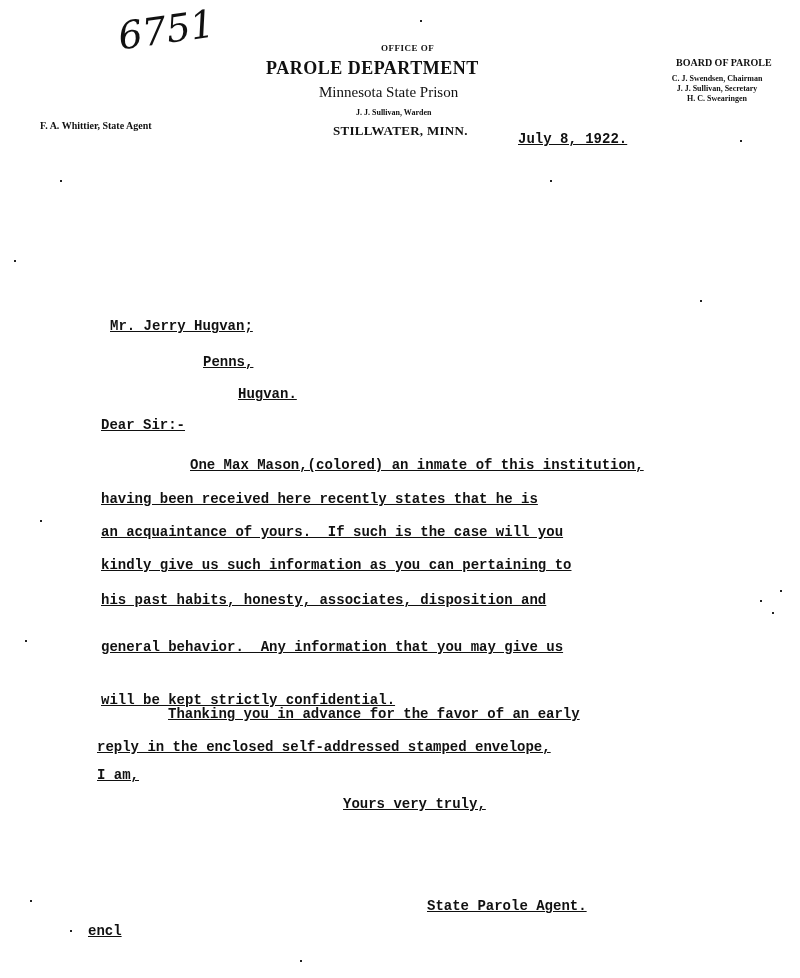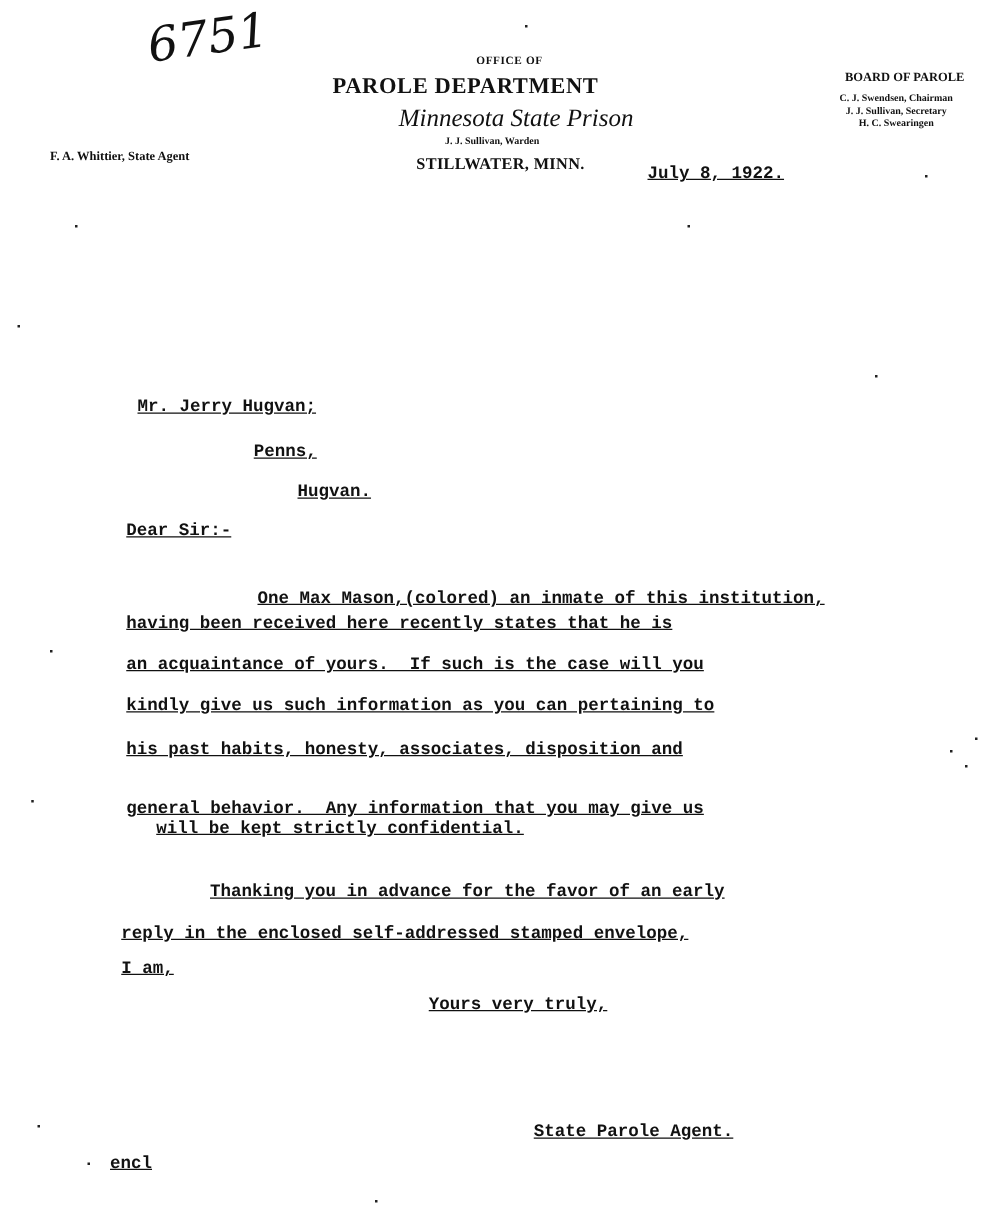--- a/index.html
+++ b/index.html
@@ -3,21 +3,21 @@
 <meta charset="utf-8">
 <style>
   html, body { margin: 0; padding: 0; background: #ffffff; }
   body { width: 800px; height: 978px; position: relative; overflow: hidden; color: #111; }
   .abs { position: absolute; white-space: pre; }
   .serif { font-family: "Liberation Serif", "DejaVu Serif", serif; }
   .mono { font-family: "Liberation Mono", "DejaVu Sans Mono", monospace; font-weight: bold; }
   .handnum { font-family: "DejaVu Serif", serif; font-style: italic; font-size: 38px; transform: rotate(-8deg); }
   .office { font-size: 9px; font-weight: bold; letter-spacing: 0.5px; font-variant: small-caps; }
   .dept { font-size: 18px; font-weight: bold; letter-spacing: 0.5px; }
-  .prison { font-size: 20px; font-style: italic; }
+  .prison { font-size: 15px; }
   .warden { font-size: 8px; font-weight: bold; }
   .city { font-size: 13px; font-variant: small-caps; font-weight: bold; letter-spacing: 0.3px; }
   .board-title { font-size: 10px; font-weight: bold; font-variant: small-caps; }
   .board-line { font-size: 8px; font-weight: bold; text-align: center; width: 150px; }
   .agent { font-size: 10px; font-weight: bold; }
   .type { font-size: 14px; text-decoration: underline; }
   .speck { position: absolute; width: 2px; height: 2px; background: #222; }
 </style>
 </head>
 <body>
@@ -47,27 +47,27 @@
 
   <div>
     <div class="abs mono type" style="left:110px; top:318px;">Mr. Jerry Hugvan;</div>
     <div class="abs mono type" style="left:203px; top:354px;">Penns,</div>
     <div class="abs mono type" style="left:238px; top:386px;">Hugvan.</div>
   </div>
 
   <div class="abs mono type" style="left:101px; top:417px;">Dear Sir:-</div>
 
   <div>
-    <div class="abs mono type" style="left:206px; top:457px;margin-top:14px;">One Max Mason,(colored) an inmate of this institution,</div>
+    <div class="abs mono type" style="left:190px; top:457px;">One Max Mason,(colored) an inmate of this institution,</div>
     <div class="abs mono type" style="left:101px; top:491px;">having been received here recently states that he is</div>
     <div class="abs mono type" style="left:101px; top:524px;">an acquaintance of yours.  If such is the case will you</div>
     <div class="abs mono type" style="left:101px; top:557px;">kindly give us such information as you can pertaining to</div>
     <div class="abs mono type" style="left:101px; top:592px;">his past habits, honesty, associates, disposition and</div>
     <div class="abs mono type" style="left:101px; top:639px;">general behavior.  Any information that you may give us</div>
-    <div class="abs mono type" style="left:101px; top:655px;margin-left:24px;">will be kept strictly confidential.</div>
+    <div class="abs mono type" style="left:101px; top:692px;">will be kept strictly confidential.</div>
   </div>
 
   <div>
     <div class="abs mono type" style="left:168px; top:706px;">Thanking you in advance for the favor of an early</div>
     <div class="abs mono type" style="left:97px; top:739px;">reply in the enclosed self-addressed stamped envelope,</div>
     <div class="abs mono type" style="left:97px; top:767px;">I am,</div>
   </div>
 
   <div class="abs mono type" style="left:343px; top:796px;">Yours very truly,</div>
 

